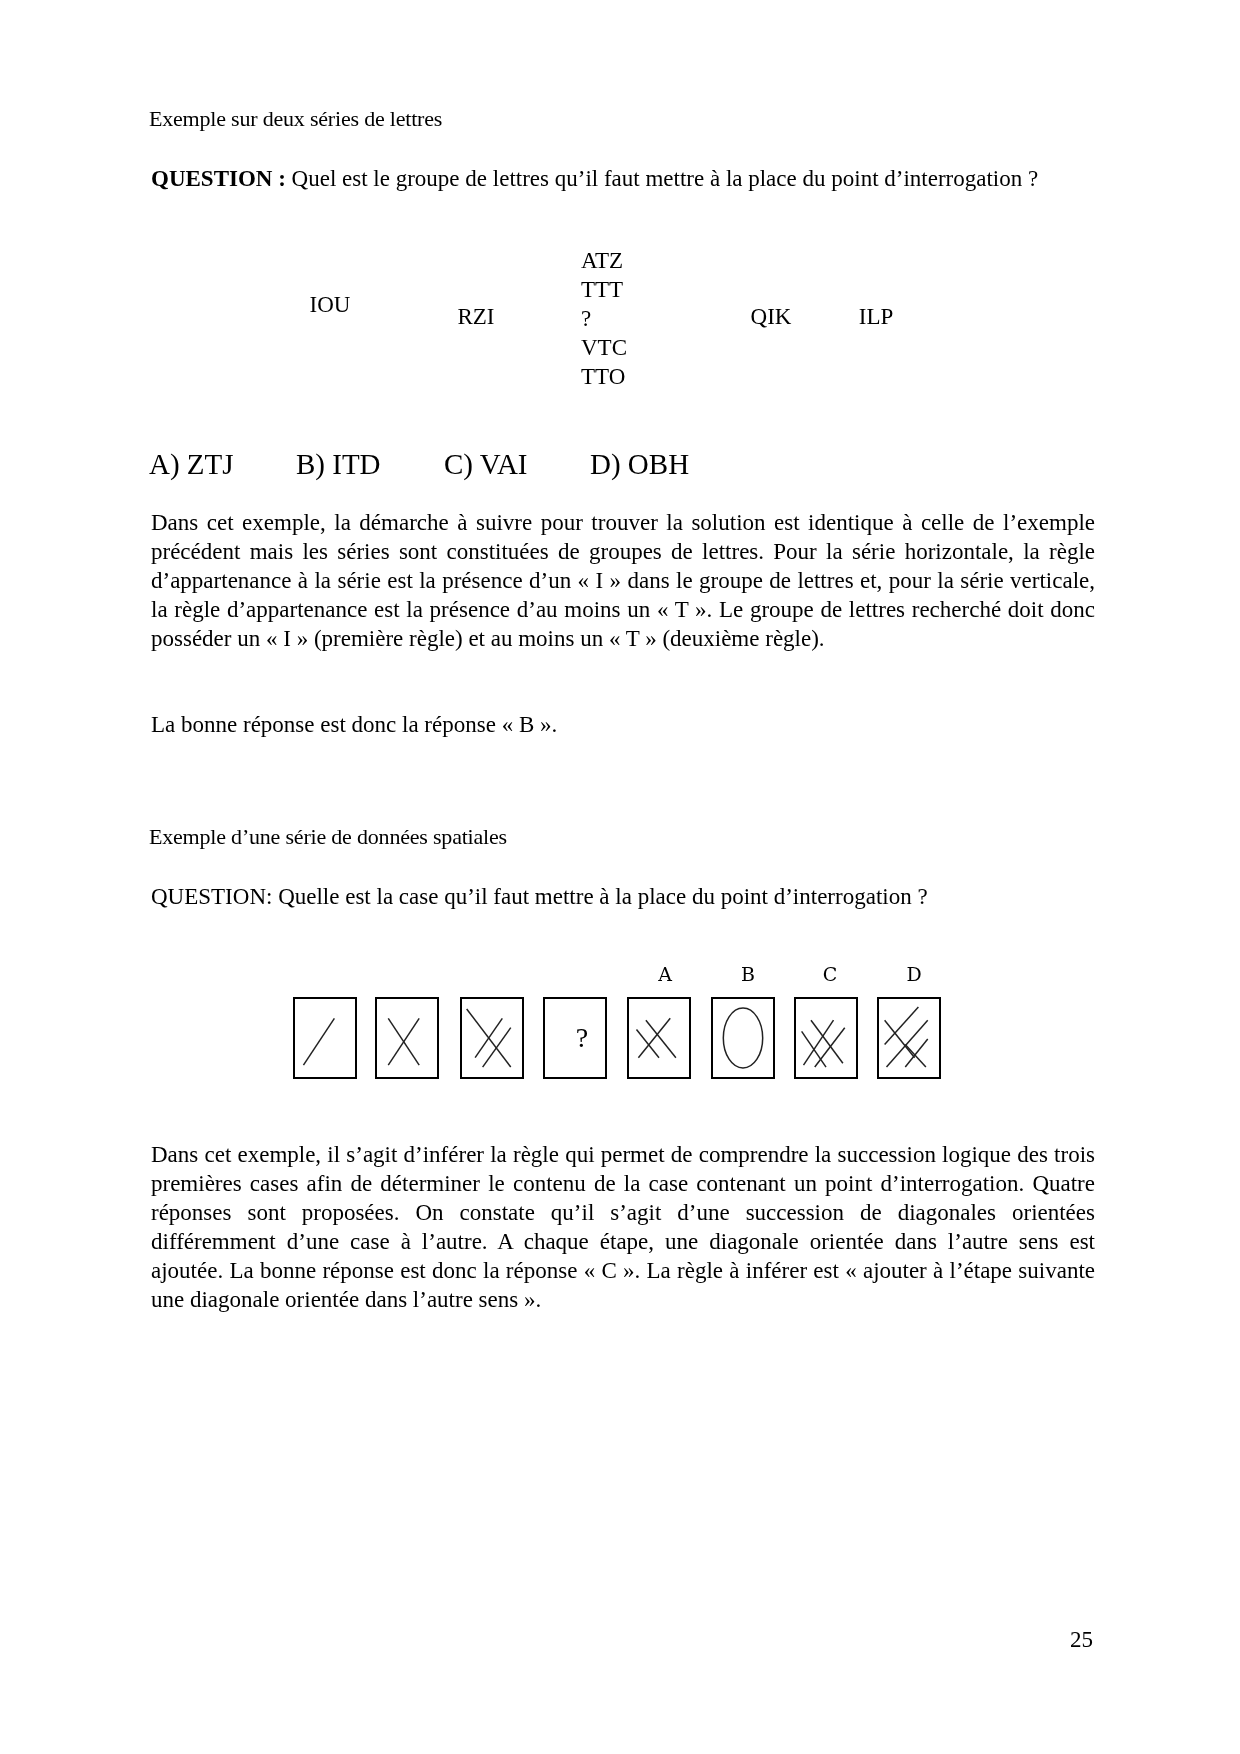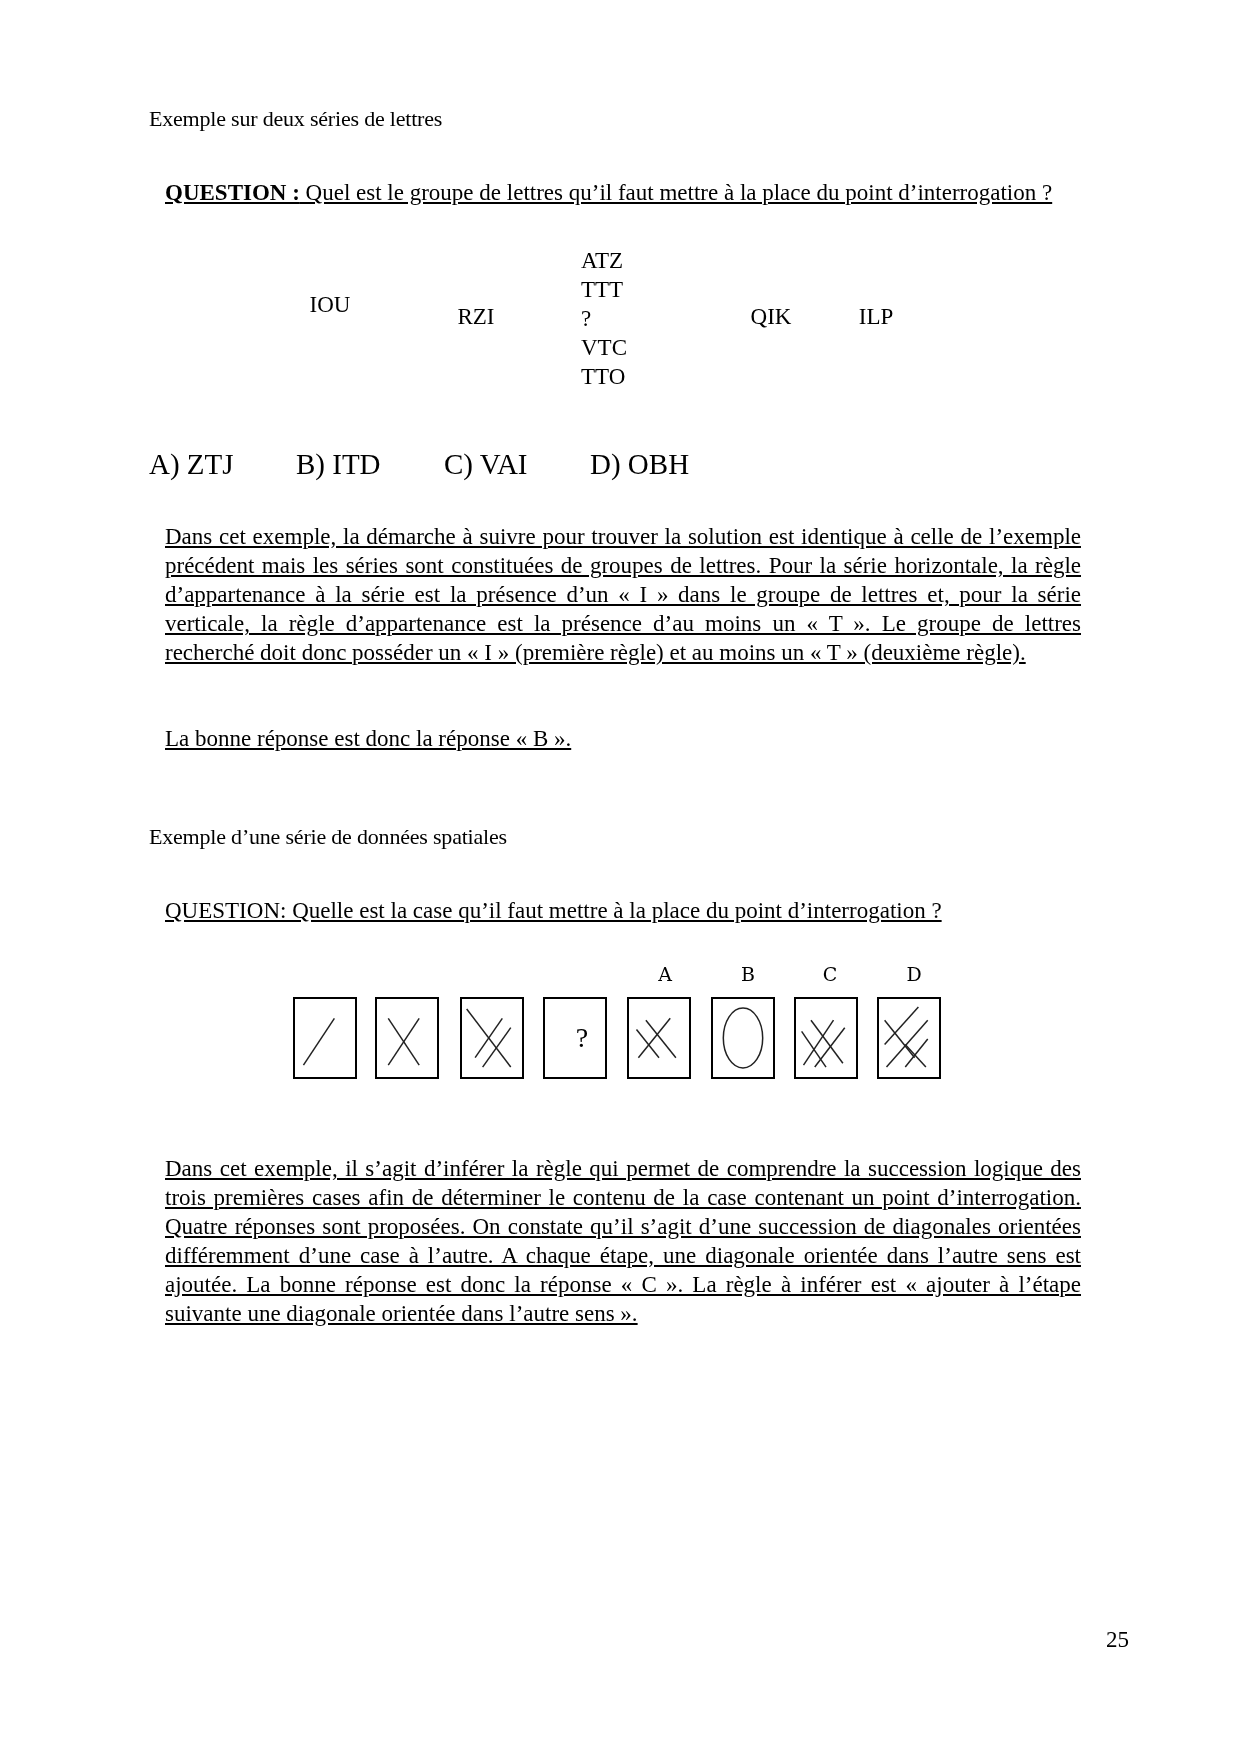--- a/index.html
+++ b/index.html
@@ -7,40 +7,40 @@
     width: 1240px; height: 1754px; position: relative; overflow: hidden;
     font-family: "Liberation Serif", "DejaVu Serif", serif;
     color: #000; font-size: 23px;
   }
   .abs { position: absolute; }
   .heading { font-weight: normal; font-size: 22px; letter-spacing: -0.2px; }
   .para {
     left: 149px; width: 948px; text-align: justify; line-height: 29px;
     font-size: 23px;
   }
-  .para p { margin: 16px; text-decoration: underline; }
+  .para p { margin: 2px; }
   .bold { font-weight: bold; }
   .grid-item { font-size: 23px; text-align: center; width: 80px; }
   .vcol { text-align: left; line-height: 29px; width: 80px; }
   .choice { font-size: 29px; }
   .box {
     position: absolute; top: 997px; width: 64px; height: 82px;
     border: 2px solid #000; box-sizing: border-box; background: #fff;
   }
   .box svg { position: absolute; left: 0; top: 0; width: 100%; height: 100%; }
   .box-label {
     position: absolute; top: 963px; width: 64px; text-align: center;
     font-size: 19px; font-family: "DejaVu Serif", serif;
   }
   .qmark {
     position: absolute; left: 0; top: 0; width: 100%; height: 100%;
     display: flex; align-items: center; justify-content: center;
     font-size: 28px; padding-left: 14px; box-sizing: border-box;
   }
-  .page-number { left: 1070px; top: 1627px; font-size: 23px; margin-left: 36px; }
+  .page-number { left: 1070px; top: 1627px; font-size: 23px; }
 </style>
 </head>
 <body>
 
 <div class="abs heading" style="left:149px; top:106px;">Exemple sur deux séries de lettres</div>
 
 <div class="abs para" style="top:162px;">
   <p><span class="bold">QUESTION :</span><span> Quel est le groupe de lettres qu’il faut mettre à la place du point d’interrogation ?</span></p>
 </div>
 

